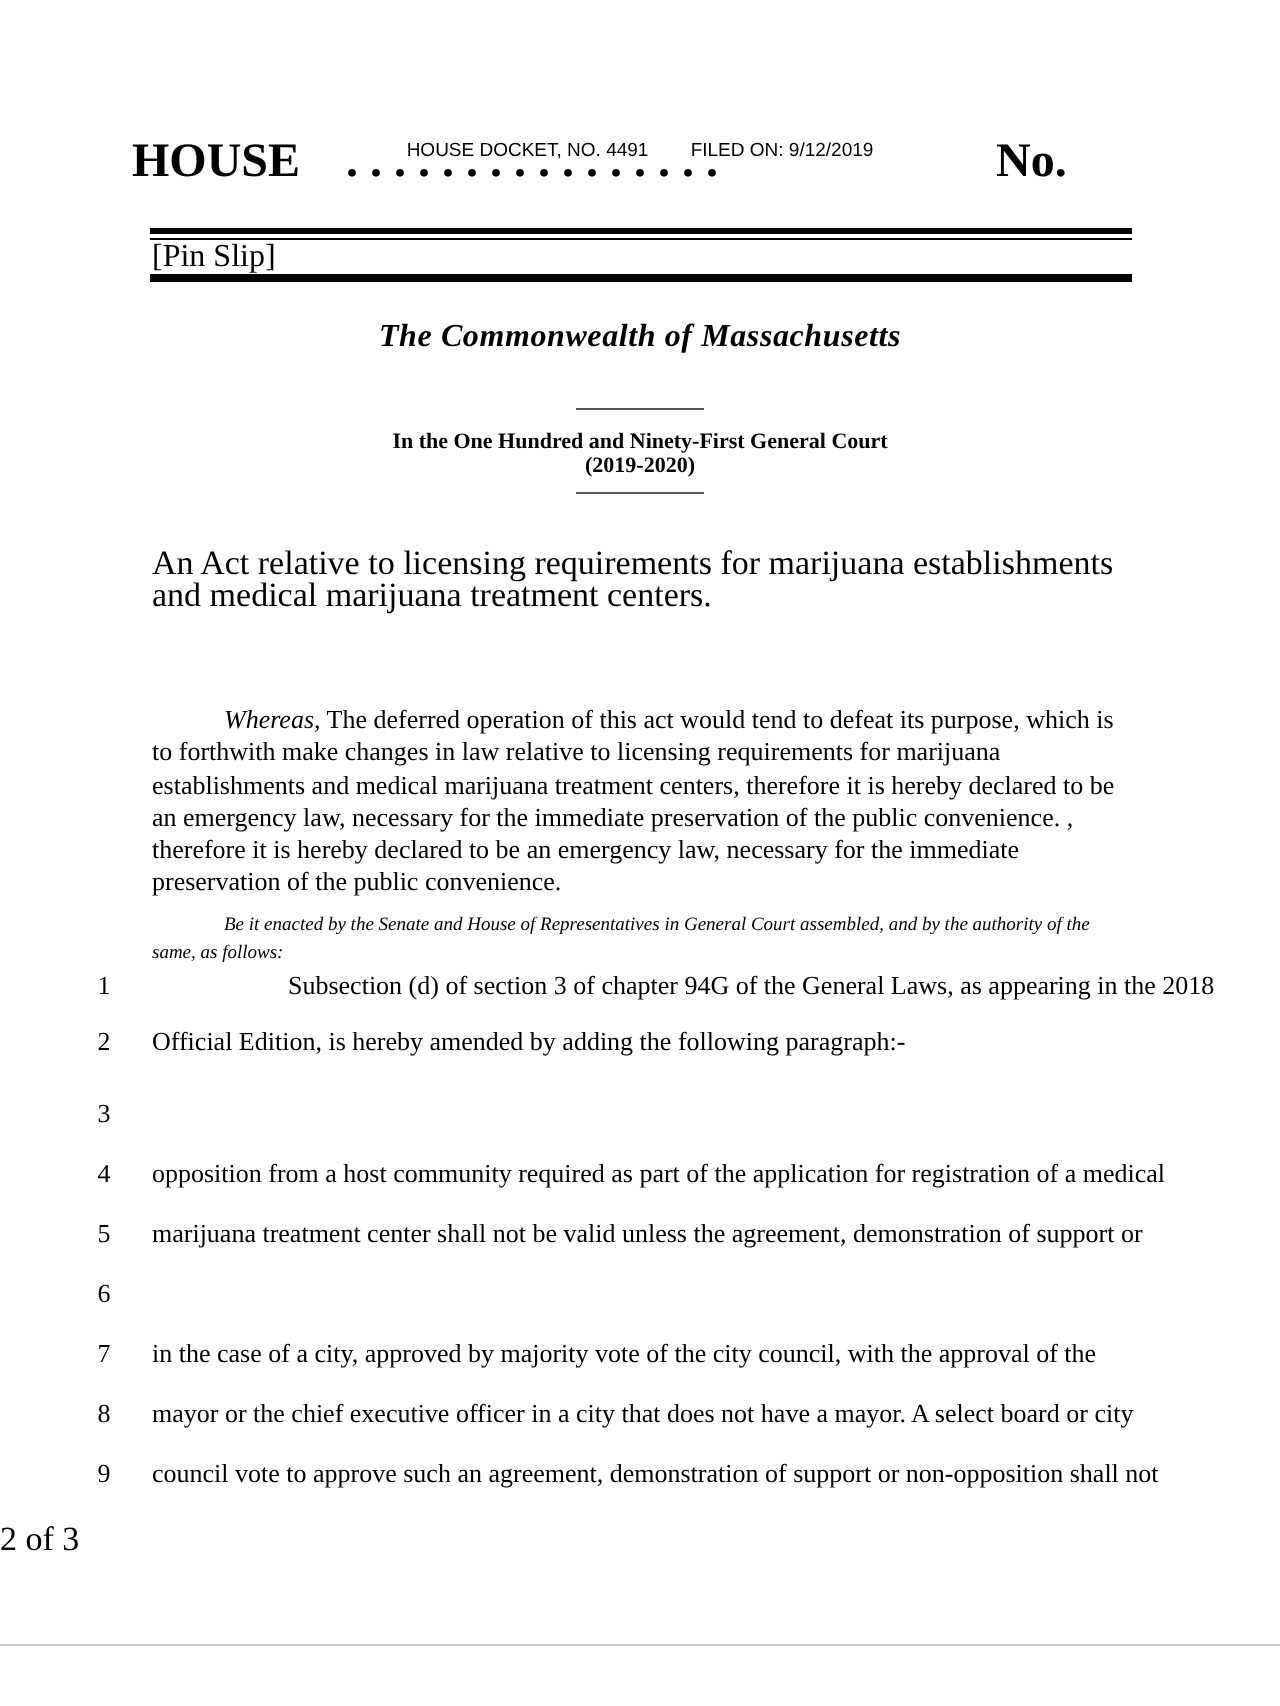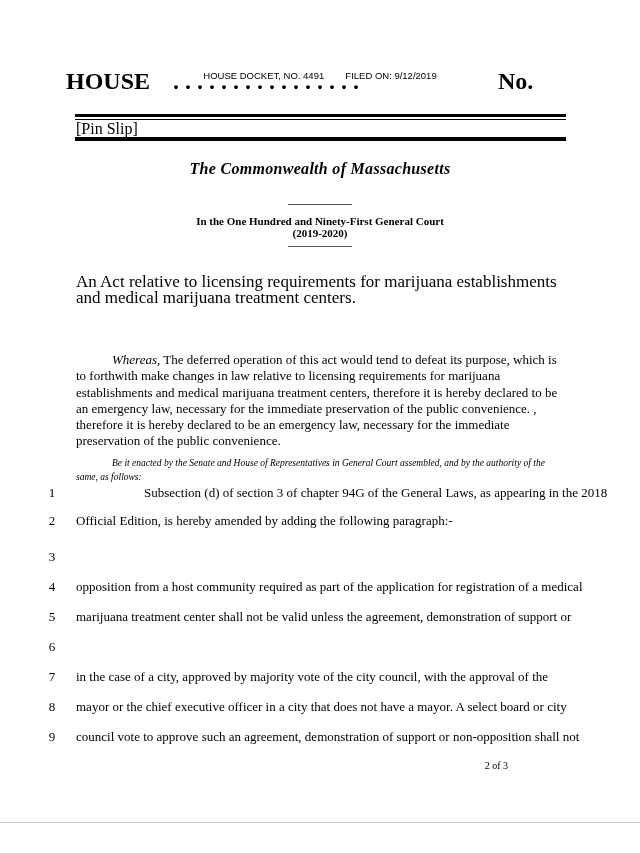--- a/index.html
+++ b/index.html
@@ -19,21 +19,21 @@
   .court { top:215px; left:0; width:640px; text-align:center; font-size:11px; font-weight:bold; line-height:12px; }
   .title { top:274px; left:76px; width:490px; font-size:17px; line-height:16px; }
   .whereas { top:324px; left:76px; width:492px; font-size:13px; line-height:16.3px;margin-top:28px; }
   .whereas .indent { display:inline-block; width:36px; }
   .enacting { top:440px; left:76px; width:492px; font-size:9.5px; font-style:italic; line-height:14px;margin-top:16px; }
   .enacting .indent { display:inline-block; width:36px; }
   .line { left:0; width:640px; height:18px; font-size:13px; line-height:18px; }
   .line .num { position:absolute; left:47px; width:10px; text-align:center; }
   .line .txt { position:absolute; left:76px; white-space:nowrap; }
   .line .txt.ind { left:112px;margin-left:32px; }
-  .pagenum { top:760px; left:0; width:508px; text-align:right; font-size:10px; }
+  .pagenum { top:760px; left:0; width:508px; text-align:left; font-size:17px; }
   .bottom-rule { top:822px; left:0; width:640px; height:1px; background:#c8c8c8; }
 </style>
 </head>
 <body>
 
 <div class="abs docket">HOUSE DOCKET, NO. 4491        FILED ON: 9/12/2019</div>
 
 <div class="abs house-row">
   <span class="house">HOUSE</span>
   <span class="dots">. . . . . . . . . . . . . . . .</span>

